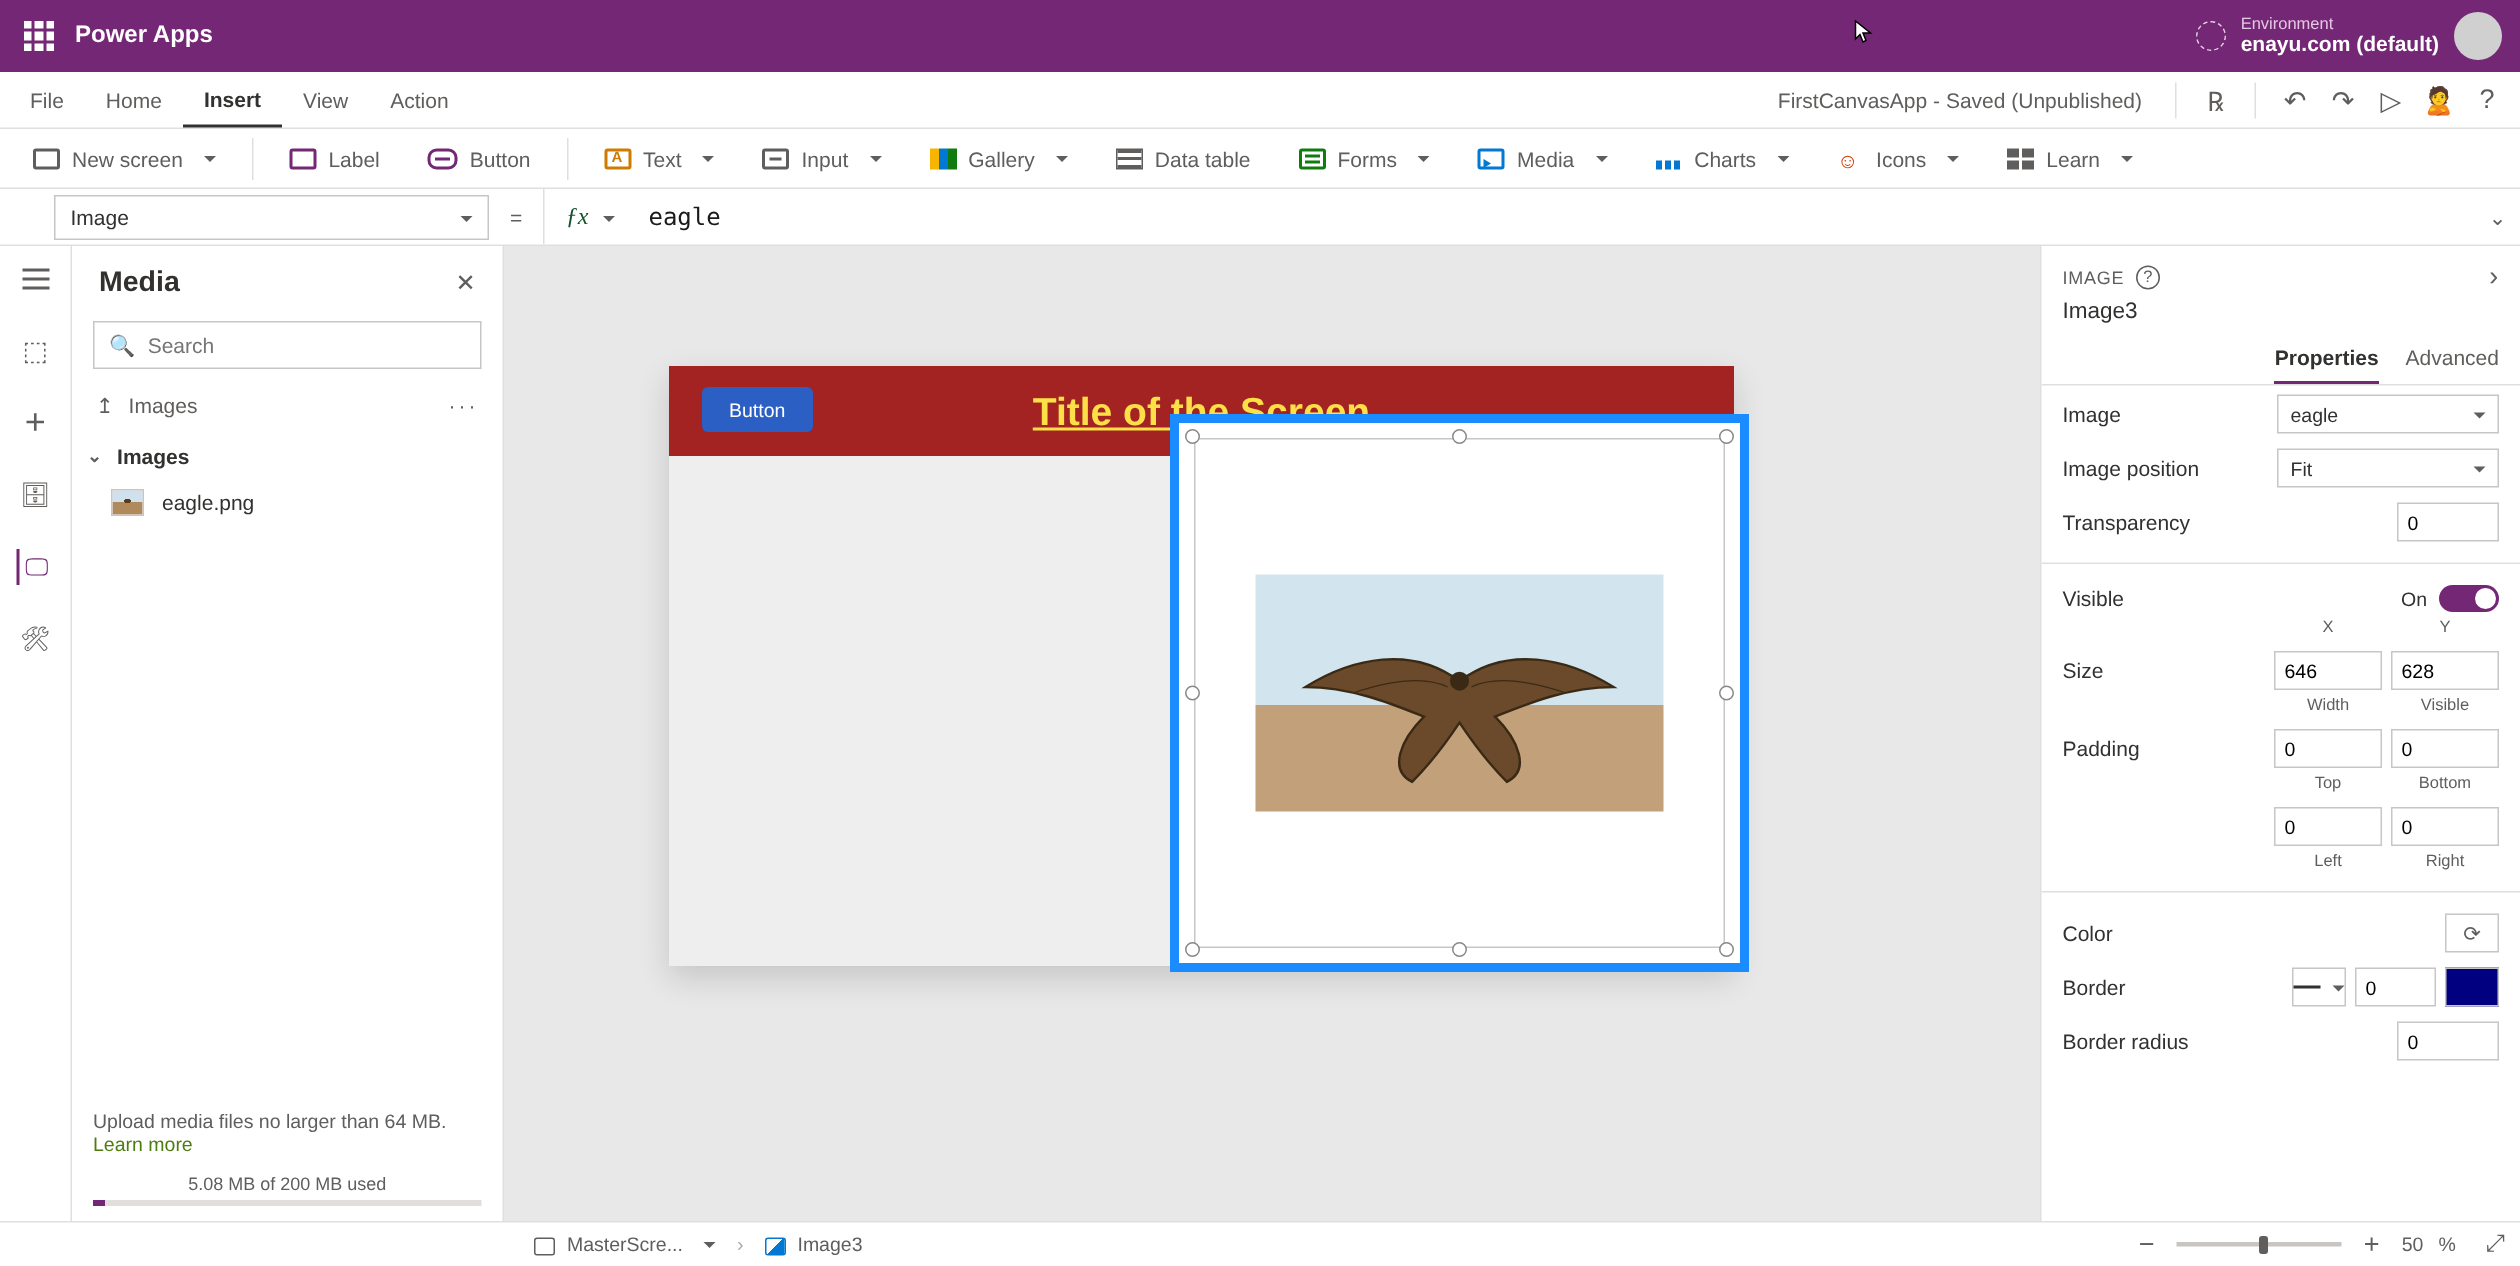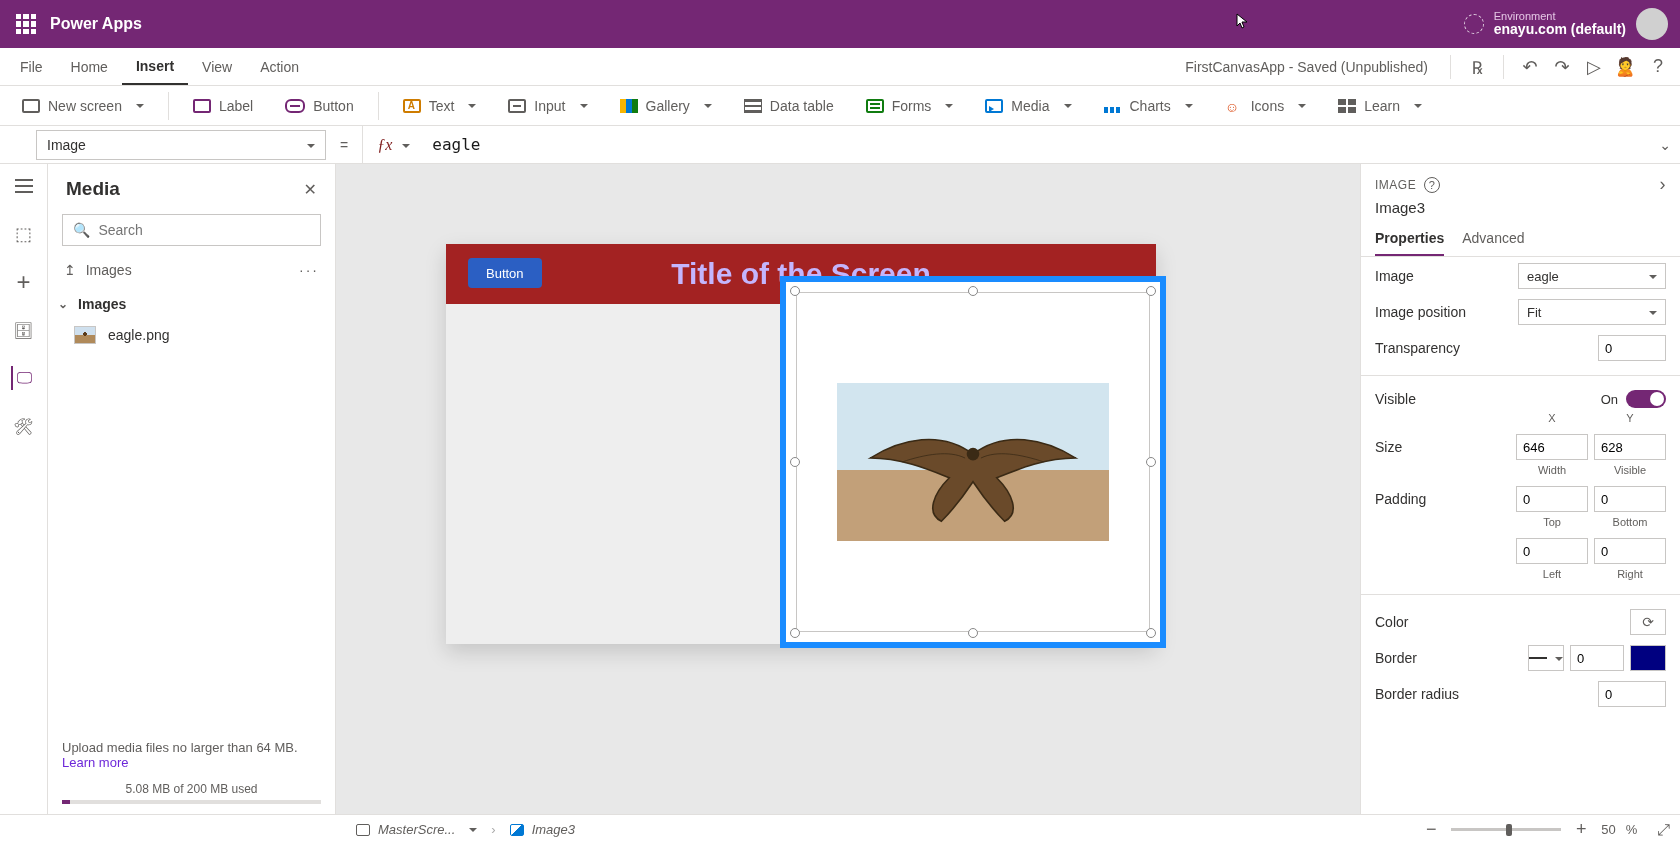--- a/index.html
+++ b/index.html
@@ -66,21 +66,21 @@
 
 .formula-row {
   height: 38px; border-bottom: 1px solid #e1dfdd;
   display: flex; align-items: center; padding: 0 0 0 36px; gap: 0;
 }
 .prop-select {
   width: 290px; height: 30px; padding: 2px 10px; border: 1px solid #c8c6c4; background: #fff;
   display: flex; align-items: center; justify-content: space-between; cursor: pointer; color:#323130;
 }
 .eq { padding: 0 14px; color: #605e5c; }
-.fx-block { display: flex; align-items: center; border-left: 1px solid #e1dfdd; height:100%; padding: 0 14px; color:#7f1d1d; cursor:pointer; }
+.fx-block { display: flex; align-items: center; border-left: 1px solid #e1dfdd; height:100%; padding: 0 14px; color:#14532d; cursor:pointer; }
 .fx-block .fx { font-style: italic; font-family: Georgia, serif; font-size: 16px; }
 .formula-input {
   flex:1; height: 30px; font-family: Consolas, monospace; font-size: 16px;
   padding-left: 8px; color: #1a1a1a; border:none; outline:none;
 }
 .formula-expand { width: 30px; text-align:center; color:#605e5c; cursor:pointer; }
 
 
 .body {
   display: flex; height: calc(844px - 48px - 38px - 40px - 38px - 30px);
@@ -102,33 +102,33 @@
 .search-box { margin: 4px 14px 10px; height: 32px; border:1px solid #c8c6c4; display:flex; align-items:center; padding:0 10px; gap:8px; color:#605e5c; }
 .search-box input { border:none; outline:none; flex:1; font-size:14px; background:transparent; }
 .upload-row { display:flex; align-items:center; padding: 6px 16px 10px; gap:10px; color:#605e5c; cursor:pointer; }
 .upload-row .more { margin-left:auto; letter-spacing:2px; cursor:pointer; }
 .section-head { display:flex; align-items:center; gap:10px; padding: 8px 10px; font-weight:600; }
 .section-head .chev { font-size:12px; color:#605e5c; }
 .media-item { display:flex; align-items:center; gap:12px; padding: 6px 16px 6px 26px; cursor:pointer; }
 .media-thumb { width: 22px; height: 18px; background: linear-gradient(#cfe0ee 50%, #b08a5a 50%); border:1px solid #c8c6c4; position:relative; }
 .media-thumb::after { content:""; position:absolute; left:4px; top:3px; width:12px; height:8px; background: radial-gradient(ellipse 6px 4px at 50% 50%, #5b3b1a 40%, transparent 41%); }
 .panel-footer { margin-top:auto; padding: 10px 14px 6px; color:#605e5c; font-size:13px; }
-.panel-footer a { color:#6d28d9; text-decoration:none; }
+.panel-footer a { color:#4d7c0f; text-decoration:none; }
 .usage-row { text-align:center; padding: 6px 14px 4px; font-size:12px; color:#605e5c; }
 .usage-bar { height: 4px; background:#e1dfdd; margin: 0 14px 10px; position:relative; }
 .usage-bar::after { content:""; position:absolute; left:0; top:0; bottom:0; width: 3%; background:#742774; }
 
 
 .canvas-wrap { flex:1; background:#e8e8e8; position:relative; overflow:hidden; }
 .canvas-screen {
   position:absolute; left: 110px; top: 80px; width: 710px; height: 400px; background:#eee;
   box-shadow: 0 8px 20px rgba(0,0,0,.15);
 }
 .screen-header { height: 60px; background:#a32222; position:relative; display:flex; align-items:center; justify-content:center; }
-.screen-title { color:#c4b5fd; font-size: 30px; font-weight:700; }
+.screen-title { color:#fde047; font-size: 26px; font-weight:700;text-decoration:underline; }
 .screen-button {
   position:absolute; left: 22px; top: 14px; height: 30px; padding: 0 18px;
   background:#2b5fc3; color:#fff; border-radius:4px; border:none; font-size:13px; cursor:pointer;
 }
 .selection {
   position:absolute; left: 444px; top: 112px; width: 386px; height: 372px;
   border: 6px solid #1a8cff; background:#fff;
 }
 .sel-inner { position:absolute; left:10px; right:10px; top:10px; bottom:10px; border:1px solid #c8c6c4; }
 .sel-img {
@@ -140,21 +140,21 @@
 .h-tl { left:4px; top:4px; } .h-tm { left:50%; top:4px; transform:translateX(-50%);} .h-tr { right:4px; top:4px;}
 .h-ml { left:4px; top:50%; transform:translateY(-50%);} .h-mr { right:4px; top:50%; transform:translateY(-50%);}
 .h-bl { left:4px; bottom:4px; } .h-bm { left:50%; bottom:4px; transform:translateX(-50%);} .h-br { right:4px; bottom:4px;}
 
 
 .right-panel { width: 320px; border-left: 1px solid #e1dfdd; display:flex; flex-direction:column; overflow-y:auto; }
 .rp-head { padding: 10px 14px 0; display:flex; align-items:center; gap:8px; color:#605e5c; font-size:12px; letter-spacing:.5px; }
 .rp-head .info { width:16px; height:16px; border:1px solid #605e5c; border-radius:50%; display:flex; align-items:center; justify-content:center; font-size:11px; }
 .rp-head .exp { margin-left:auto; font-size:18px; cursor:pointer; color:#605e5c; }
 .rp-name { padding: 4px 14px 8px; font-size:15px; }
-.rp-tabs { display:flex; gap:18px; padding: 0 14px; border-bottom:1px solid #e1dfdd; }
+.rp-tabs { display:flex; gap:18px; padding: 0 14px; border-bottom:1px solid #e1dfdd;justify-content:flex-end; }
 .rp-tab { padding: 6px 0 8px; font-size:14px; color:#605e5c; cursor:pointer; }
 .rp-tab.active { color:#323130; font-weight:600; border-bottom:2px solid #742774; }
 .rp-body { padding: 6px 14px 10px; display:flex; flex-direction:column; gap:10px; }
 .rp-row { display:flex; align-items:center; }
 .rp-label { flex:1; color:#323130; font-size:14px; }
 .rp-input, .rp-select { width: 148px; height: 26px; border:1px solid #c8c6c4; padding: 0 8px; font-size:13px; background:#fff; }
 .rp-select { display:flex; align-items:center; justify-content:space-between; cursor:pointer; }
 .rp-small { width: 72px; height:26px; border:1px solid #c8c6c4; padding:0 6px; font-size:13px; }
 .rp-pair { display:flex; gap:6px; }
 .rp-sublabels { display:flex; gap:6px; justify-content:flex-end; font-size:11px; color:#605e5c; margin-top:-6px; }
@@ -167,21 +167,21 @@
 .border-style { width:36px; height:26px; border:1px solid #c8c6c4; display:flex; align-items:center; justify-content:center; cursor:pointer; }
 .border-style .line { width:18px; height:2px; background:#323130; }
 .border-color { width:36px; height:26px; border:1px solid #c8c6c4; background:#000080; cursor:pointer; }
 
 
 .statusbar {
   height: 30px; border-top: 1px solid #e1dfdd;
   display:flex; align-items:center; padding: 0 10px; gap: 10px; color:#605e5c; font-size:13px;
 }
 .sb-left-gap { width: 336px; }
-.crumb { display:flex; align-items:center; gap:8px; cursor:pointer;font-style:italic; }
+.crumb { display:flex; align-items:flex-end; gap:8px; cursor:pointer; }
 .crumb-icon { width:14px; height:12px; border:1.5px solid #605e5c; border-radius:2px; }
 .crumb-img-icon { width:14px; height:12px; border:1.5px solid #0078d4; border-radius:2px; background:linear-gradient(135deg,transparent 50%,#0078d4 50%); }
 .crumb-sep { color:#aaa; padding:0 4px; }
 .sb-spacer { flex:1; }
 .zoom-ctrl { display:flex; align-items:center; gap:10px; }
 .zoom-btn { width:20px; height:20px; display:flex; align-items:center; justify-content:center; cursor:pointer; font-size:18px; color:#605e5c; }
 .zoom-slider { width:110px; height:3px; background:#c8c6c4; position:relative; }
 .zoom-slider::after { content:""; position:absolute; left:50%; top:-4px; width:6px; height:12px; background:#605e5c; border-radius:2px; }
 .fit-icon { font-size:16px; cursor:pointer; padding-left:10px; }
 

